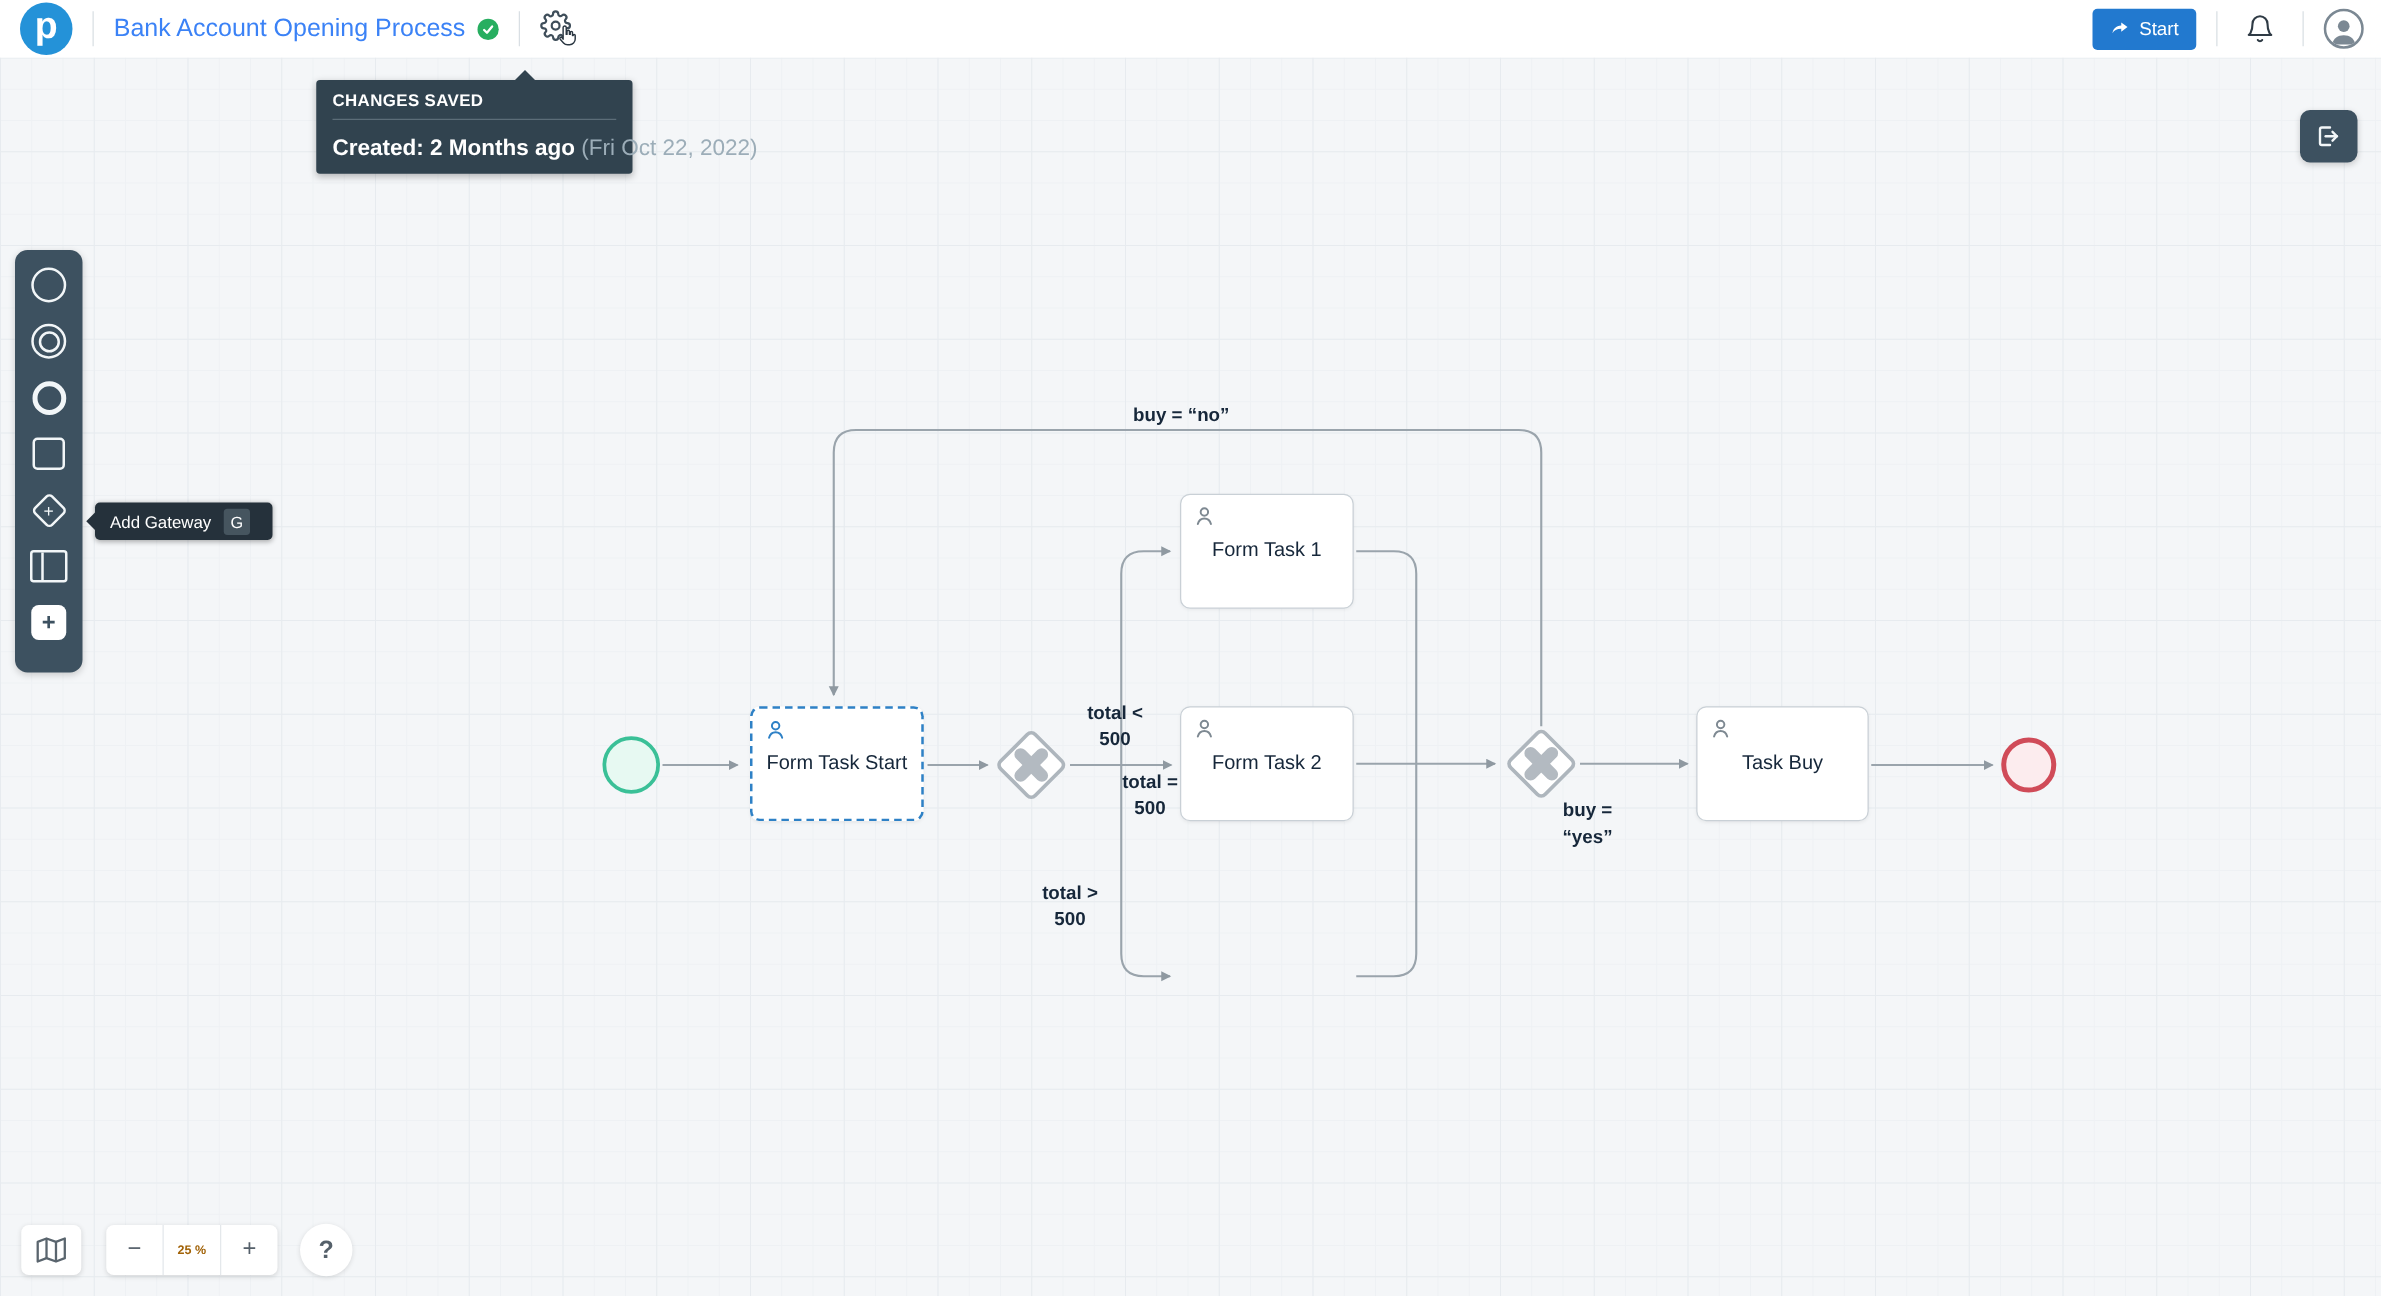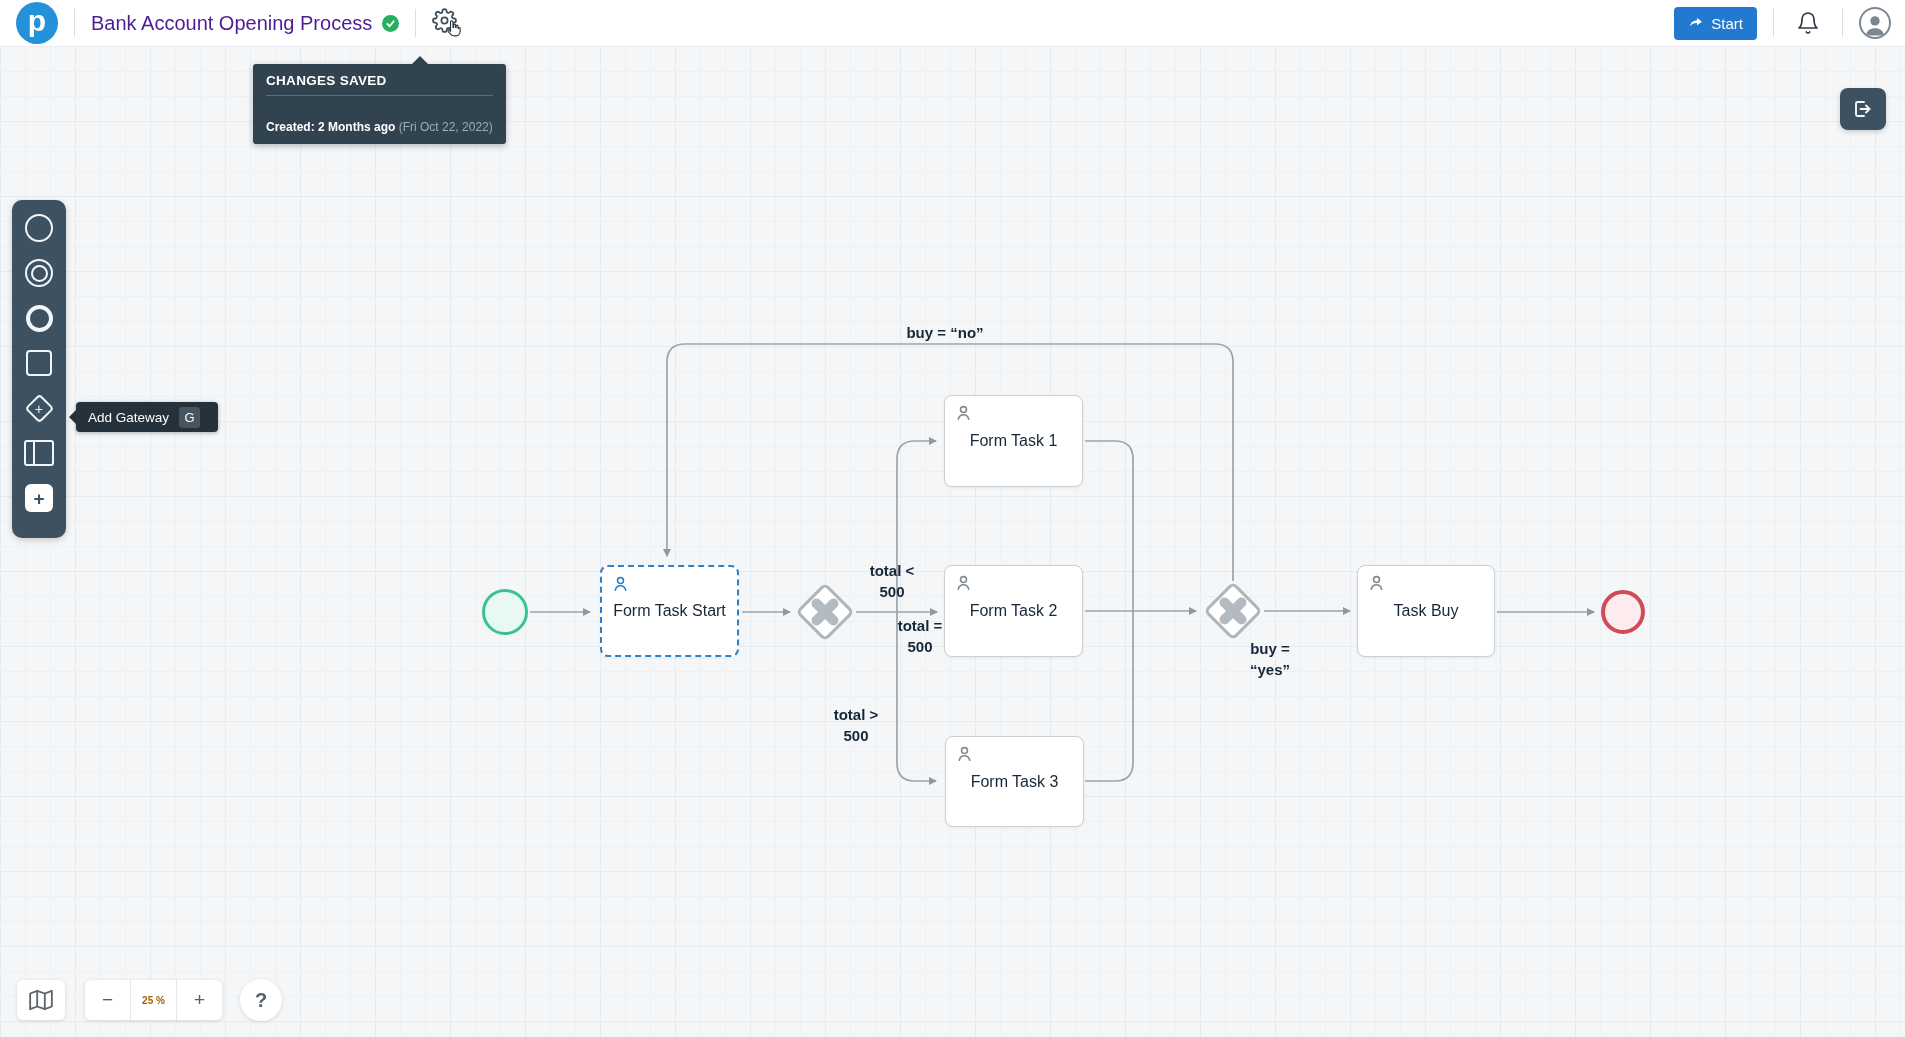--- a/index.html
+++ b/index.html
@@ -29,21 +29,21 @@
     background:#fff; display:flex; align-items:center; z-index:40;
   }
   .tb-left { display:flex; align-items:center; padding-left:16px; }
   .logo {
     width:42px; height:42px; border-radius:50%; background:#2492d8;
     display:flex; align-items:center; justify-content:center;
     color:#fff; font-size:30px; font-weight:bold; line-height:1;
     padding-bottom:4px;
   }
   .vdiv { width:1px; height:28px; background:#d9dfe4; margin:0 16px; }
-  .doc-title { font-size:20px; color:#4c1d95; white-space:nowrap; }
+  .doc-title { font-size:20px; color:#3b82f6; white-space:nowrap; }
   .check-badge {
     width:17px; height:17px; border-radius:50%; background:#27ae60;
     display:flex; align-items:center; justify-content:center; margin-left:10px;
   }
   .gear-wrap { position:relative; width:30px; height:34px; }
   .gear-wrap svg.gear { position:absolute; left:0; top:2px; }
   .gear-wrap svg.hand { position:absolute; left:11px; top:13px; }
 
   .tb-right { margin-left:auto; display:flex; align-items:center; padding-right:14px; }
   .share-btn {
@@ -63,21 +63,21 @@
     background:#31434f; border-radius:3px; color:#fff;
     padding:9px 13px 10px 13px;
     box-shadow:0 2px 6px rgba(0,0,0,.25);
   }
   #saved-tooltip:before {
     content:""; position:absolute; top:-8px; left:159px;
     border:8px solid transparent; border-bottom-color:#31434f; border-top:none;
   }
   .tt-heading { font-size:13.5px; font-weight:bold; letter-spacing:.3px;
     padding-bottom:7px; border-bottom:1px solid #5c6d78; }
-  .tt-line2 { font-size:12px; font-weight:bold; margin-top:24px; white-space:nowrap; }
+  .tt-line2 { font-size:18px; font-weight:bold; margin-top:12px; white-space:nowrap; }
   .tt-line2 .tt-date { font-weight:normal; color:#9cadb8; }
 
   
   #shape-toolbar {
     position:absolute; left:12px; top:200px; width:54px; height:338px;
     background:#3d5160; border-radius:10px; z-index:30;
     display:flex; flex-direction:column; align-items:center;
     padding-top:12px; gap:13px;
     box-shadow:0 2px 6px rgba(0,0,0,.18);
   }
@@ -244,27 +244,20 @@
   </div>
 
   <div class="node task" id="task-2">
     <svg class="user-ic" width="21" height="21" viewBox="0 0 24 24" fill="none" stroke="#7e8992" stroke-width="1.8" stroke-linecap="round">
       <circle cx="12" cy="7.5" r="3.4"></circle>
         <path d="M6 18.5c.9-3.4 3.2-5 6-5s5.1 1.6 6 5"></path>
     </svg>
     <span class="task-label">Form Task 2</span>
   </div>
 
-  <div class="node task" id="task-3">
-    <svg class="user-ic" width="21" height="21" viewBox="0 0 24 24" fill="none" stroke="#7e8992" stroke-width="1.8" stroke-linecap="round">
-      <circle cx="12" cy="7.5" r="3.4"></circle>
-        <path d="M6 18.5c.9-3.4 3.2-5 6-5s5.1 1.6 6 5"></path>
-    </svg>
-    <span class="task-label">Form Task 3</span>
-  </div>
 
   <div class="node gateway" id="gateway-2">
     <div class="gw-diamond"></div>
     <div class="gw-x a"></div>
     <div class="gw-x b"></div>
   </div>
 
   <div class="node task" id="task-buy">
     <svg class="user-ic" width="21" height="21" viewBox="0 0 24 24" fill="none" stroke="#7e8992" stroke-width="1.8" stroke-linecap="round">
       <circle cx="12" cy="7.5" r="3.4"></circle>

